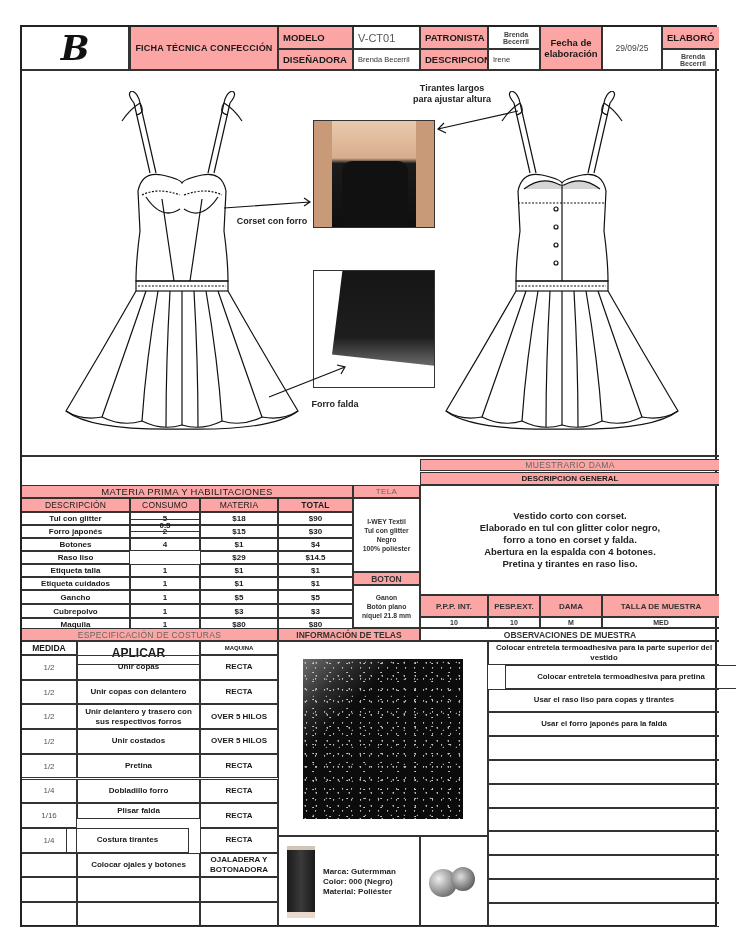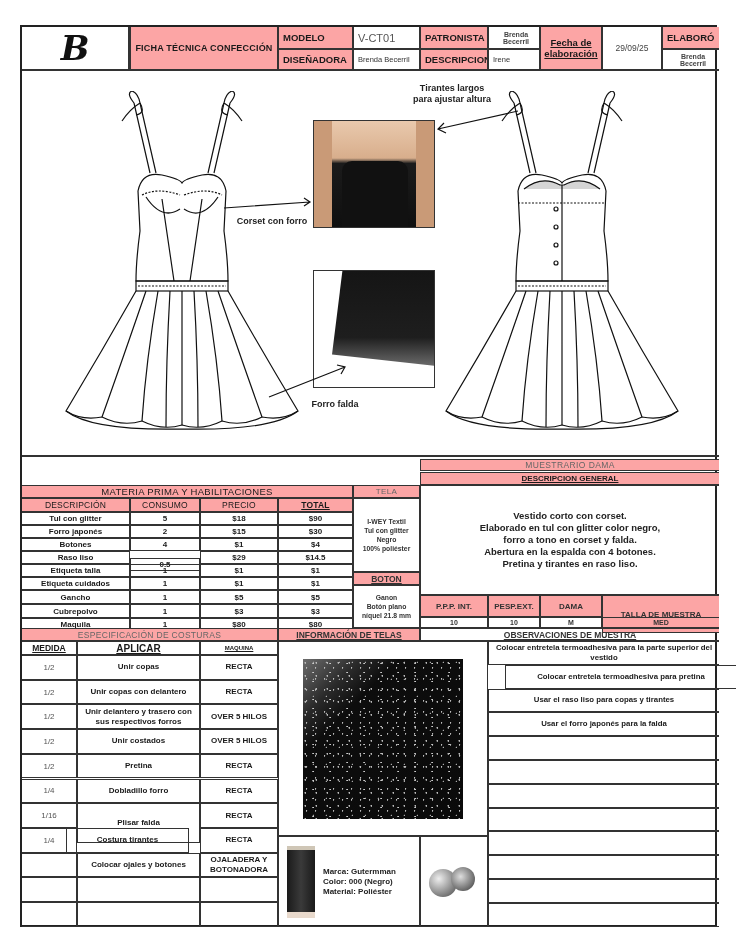--- a/index.html
+++ b/index.html
@@ -4,21 +4,21 @@
 <style>
   * { box-sizing: border-box; margin: 0; padding: 0; }
   html, body { width: 736px; height: 952px; background: #ffffff; overflow: hidden; }
   body { font-family: "Liberation Sans", "DejaVu Sans", sans-serif; color: #1a1a1a; position: relative; }
 
   .sheet { position: absolute; left: 20px; top: 25px; width: 697px; height: 902px; border: 2px solid #222; background: #fff; }
 
   .abs { position: absolute; }
   .cell { position: absolute; border: 1px solid #333; display: flex; align-items: center; justify-content: center; text-align: center; overflow: hidden; }
   .gray { background: #fca5a5; }
-  .b { font-weight: bold; text-decoration: underline; }
+  .b { font-weight: bold; }
 
   
   .hdr-logo { left: 0; top: 0; width: 108px; height: 44px; border-right: 2px solid #333; border-bottom: 2px solid #333; }
   .hdr-title { left: 108px; top: 0; width: 148px; height: 44px; font-size: 9px; font-weight: bold; letter-spacing: 0.2px; border-bottom: 2px solid #333;}
   .hdr-lbl { font-size: 9.5px; font-weight: bold; justify-content: flex-start; padding-left: 4px; }
   .hdr-val { font-size: 7.5px; justify-content: flex-start; padding-left: 4px; color: #333; }
   .hdr-val.big { font-size: 11px; color: #555; }
   .hdr-val.tiny { font-size: 7px; line-height: 7px; font-weight: bold; color:#444; }
 
   
@@ -143,37 +143,37 @@
       </g>
     </svg>
   </div>
 
   <div class="cell gray" style="left:398px;top:432px;width:299px;height:12px;font-size:8.5px;color:#666;letter-spacing:0.4px;border-right:none;">MUESTRARIO DAMA</div>
   <div class="cell gray b" style="left:398px;top:445px;width:299px;height:13px;font-size:8px;border-right:none;">DESCRIPCION GENERAL</div>
 
   <div class="cell gray mat-title" style="left:0;top:458px;width:331px;height:13px;border-left:none;">MATERIA PRIMA Y HABILITACIONES</div>
   <div class="cell gray mat-col" style="left:0;top:471px;width:108px;height:14px;border-left:none;">DESCRIPCIÓN</div>
   <div class="cell gray mat-col" style="left:108px;top:471px;width:70px;height:14px;">CONSUMO</div>
-  <div class="cell gray mat-col" style="left:178px;top:471px;width:78px;height:14px;">PRECIO</div>
+  <div class="cell gray mat-col" style="left:178px;top:471px;width:78px;height:14px;">MATERIA</div>
   <div class="cell gray mat-col b" style="left:256px;top:471px;width:75px;height:14px;">TOTAL</div>
 
   <div class="cell mat-row" style="left: 0px; top: 485px; width: 108px; height: 13px; border-left: none;">Tul con glitter</div>
     <div class="cell mat-row" style="left: 108px; top: 485px; width: 70px; height: 13px;">5</div>
     <div class="cell mat-row" style="left: 178px; top: 485px; width: 78px; height: 13px;">$18</div>
     <div class="cell mat-row" style="left: 256px; top: 485px; width: 75px; height: 13px;">$90</div>
     <div class="cell mat-row" style="left: 0px; top: 498px; width: 108px; height: 13px; border-left: none;">Forro japonés</div>
     <div class="cell mat-row" style="left: 108px; top: 498px; width: 70px; height: 13px;">2</div>
     <div class="cell mat-row" style="left: 178px; top: 498px; width: 78px; height: 13px;">$15</div>
     <div class="cell mat-row" style="left: 256px; top: 498px; width: 75px; height: 13px;">$30</div>
     <div class="cell mat-row" style="left: 0px; top: 511px; width: 108px; height: 13px; border-left: none;">Botones</div>
     <div class="cell mat-row" style="left: 108px; top: 511px; width: 70px; height: 13px;">4</div>
     <div class="cell mat-row" style="left: 178px; top: 511px; width: 78px; height: 13px;">$1</div>
     <div class="cell mat-row" style="left: 256px; top: 511px; width: 75px; height: 13px;">$4</div>
     <div class="cell mat-row" style="left: 0px; top: 524px; width: 108px; height: 13px; border-left: none;">Raso liso</div>
-    <div class="cell mat-row" style="left: 108px; top: 531px; width: 70px; height: 13px;">0.5</div>
+    <div class="cell mat-row" style="left: 108px; top: 492px; width: 70px; height: 13px;">0.5</div>
     <div class="cell mat-row" style="left: 178px; top: 524px; width: 78px; height: 13px;">$29</div>
     <div class="cell mat-row" style="left: 256px; top: 524px; width: 75px; height: 13px;">$14.5</div>
     <div class="cell mat-row" style="left: 0px; top: 537px; width: 108px; height: 13px; border-left: none;">Etiqueta talla</div>
     <div class="cell mat-row" style="left: 108px; top: 537px; width: 70px; height: 13px;">1</div>
     <div class="cell mat-row" style="left: 178px; top: 537px; width: 78px; height: 13px;">$1</div>
     <div class="cell mat-row" style="left: 256px; top: 537px; width: 75px; height: 13px;">$1</div>
     <div class="cell mat-row" style="left: 0px; top: 550px; width: 108px; height: 13px; border-left: none;">Etiqueta cuidados</div>
     <div class="cell mat-row" style="left: 108px; top: 550px; width: 70px; height: 13px;">1</div>
     <div class="cell mat-row" style="left: 178px; top: 550px; width: 78px; height: 13px;">$1</div>
     <div class="cell mat-row" style="left: 256px; top: 550px; width: 75px; height: 13px;">$1</div>
@@ -209,50 +209,50 @@
     <div>Vestido corto con corset.</div>
     <div>Elaborado en tul con glitter color negro,</div>
     <div>forro a tono en corset y falda.</div>
     <div>Abertura en la espalda con 4 botones.</div>
     <div>Pretina y tirantes en raso liso.</div>
   </div>
 
   <div class="cell gray small-hd" style="left:398px;top:568px;width:68px;height:22px;">P.P.P. INT.</div>
   <div class="cell gray small-hd" style="left:466px;top:568px;width:52px;height:22px;">PESP.EXT.</div>
   <div class="cell gray small-hd" style="left:518px;top:568px;width:62px;height:22px;">DAMA</div>
-  <div class="cell gray small-hd" style="left:580px;top:568px;width:117px;height:38px;border-right:none;">TALLA DE MUESTRA</div>
+  <div class="cell gray small-hd" style="left:580px;top:568px;width:117px;height:22px;border-right:none;">TALLA DE MUESTRA</div>
   <div class="cell small-val" style="left:398px;top:590px;width:68px;height:11px;">10</div>
   <div class="cell small-val" style="left:466px;top:590px;width:52px;height:11px;">10</div>
   <div class="cell small-val" style="left:518px;top:590px;width:62px;height:11px;">M</div>
   <div class="cell small-val" style="left:580px;top:590px;width:117px;height:11px;border-right:none;">MED</div>
 
   <div class="cell gray" style="left:0;top:601px;width:256px;height:13px;font-size:8.5px;color:#666;letter-spacing:0.3px;border-left:none;">ESPECIFICACIÓN DE COSTURAS</div>
   <div class="cell b" style="left:0;top:614px;width:55px;height:14px;font-size:8.5px;border-left:none;">MEDIDA</div>
-  <div class="cell b" style="left:55px;top:614px;width:123px;height:14px;font-size:10px;">APLICAR</div>
+  <div class="cell b" style="left:55px;top:614px;width:123px;height:24px;font-size:12px;">APLICAR</div>
   <div class="cell b" style="left:178px;top:614px;width:78px;height:14px;font-size:6px;">MAQUINA</div>
   <div class="cell cos-med" style="left: 0px; top: 628px; width: 55px; height: 24.7px; padding: 0px 3px; border-left: none;">1/2</div>
     <div class="cell cos-row" style="left: 55px; top: 628px; width: 123px; height: 24.7px; padding: 0px 3px;">Unir copas</div>
     <div class="cell cos-row" style="left: 178px; top: 628px; width: 78px; height: 24.7px; padding: 0px 3px;">RECTA</div>
     <div class="cell cos-med" style="left: 0px; top: 652.7px; width: 55px; height: 24.7px; padding: 0px 3px; border-left: none;">1/2</div>
     <div class="cell cos-row" style="left: 55px; top: 652.7px; width: 123px; height: 24.7px; padding: 0px 3px;">Unir copas con delantero</div>
     <div class="cell cos-row" style="left: 178px; top: 652.7px; width: 78px; height: 24.7px; padding: 0px 3px;">RECTA</div>
     <div class="cell cos-med" style="left: 0px; top: 677.4px; width: 55px; height: 24.7px; padding: 0px 3px; border-left: none;">1/2</div>
     <div class="cell cos-row" style="left: 55px; top: 677.4px; width: 123px; height: 24.7px; padding: 0px 3px;">Unir delantero y trasero con sus respectivos forros</div>
     <div class="cell cos-row" style="left: 178px; top: 677.4px; width: 78px; height: 24.7px; padding: 0px 3px;">OVER 5 HILOS</div>
     <div class="cell cos-med" style="left: 0px; top: 702.1px; width: 55px; height: 24.7px; padding: 0px 3px; border-left: none;">1/2</div>
     <div class="cell cos-row" style="left: 55px; top: 702.1px; width: 123px; height: 24.7px; padding: 0px 3px;">Unir costados</div>
     <div class="cell cos-row" style="left: 178px; top: 702.1px; width: 78px; height: 24.7px; padding: 0px 3px;">OVER 5 HILOS</div>
     <div class="cell cos-med" style="left: 0px; top: 726.8px; width: 55px; height: 24.7px; padding: 0px 3px; border-left: none;">1/2</div>
     <div class="cell cos-row" style="left: 55px; top: 726.8px; width: 123px; height: 24.7px; padding: 0px 3px;">Pretina</div>
     <div class="cell cos-row" style="left: 178px; top: 726.8px; width: 78px; height: 24.7px; padding: 0px 3px;">RECTA</div>
     <div class="cell cos-med" style="left: 0px; top: 751.5px; width: 55px; height: 24.7px; padding: 0px 3px; border-left: none;">1/4</div>
     <div class="cell cos-row" style="left: 55px; top: 751.5px; width: 123px; height: 24.7px; padding: 0px 3px;">Dobladillo forro</div>
     <div class="cell cos-row" style="left: 178px; top: 751.5px; width: 78px; height: 24.7px; padding: 0px 3px;">RECTA</div>
     <div class="cell cos-med" style="left: 0px; top: 776.2px; width: 55px; height: 24.7px; padding: 0px 3px; border-left: none;">1/16</div>
-    <div class="cell cos-row" style="left: 55px; top: 776.2px; width: 123px; height: 40px; padding: 4px 3px;">Plisar falda</div>
+    <div class="cell cos-row" style="left: 55px; top: 776.2px; width: 123px; height: 16px; padding: 4px 3px;">Plisar falda</div>
     <div class="cell cos-row" style="left: 178px; top: 776.2px; width: 78px; height: 24.7px; padding: 0px 3px;">RECTA</div>
     <div class="cell cos-med" style="left: 0px; top: 800.9px; width: 55px; height: 24.7px; padding: 0px 3px; border-left: none;">1/4</div>
     <div class="cell cos-row" style="left: 44px; top: 800.9px; width: 123px; height: 24.7px; padding: 0px 11px;">Costura tirantes</div>
     <div class="cell cos-row" style="left: 178px; top: 800.9px; width: 78px; height: 24.7px; padding: 0px 3px;">RECTA</div>
     <div class="cell cos-med" style="left: 0px; top: 825.6px; width: 55px; height: 24.7px; padding: 0px 3px; border-left: none;"></div>
     <div class="cell cos-row" style="left: 55px; top: 825.6px; width: 123px; height: 24.7px; padding: 0px 3px;">Colocar ojales y botones</div>
     <div class="cell cos-row" style="left: 178px; top: 825.6px; width: 78px; height: 24.7px; padding: 0px 3px;">OJALADERA Y BOTONADORA</div>
     <div class="cell cos-med" style="left: 0px; top: 850.3px; width: 55px; height: 24.7px; padding: 0px 3px; border-left: none;"></div>
     <div class="cell cos-row" style="left: 55px; top: 850.3px; width: 123px; height: 24.7px; padding: 0px 3px;"></div>
     <div class="cell cos-row" style="left: 178px; top: 850.3px; width: 78px; height: 24.7px; padding: 0px 3px;"></div>

